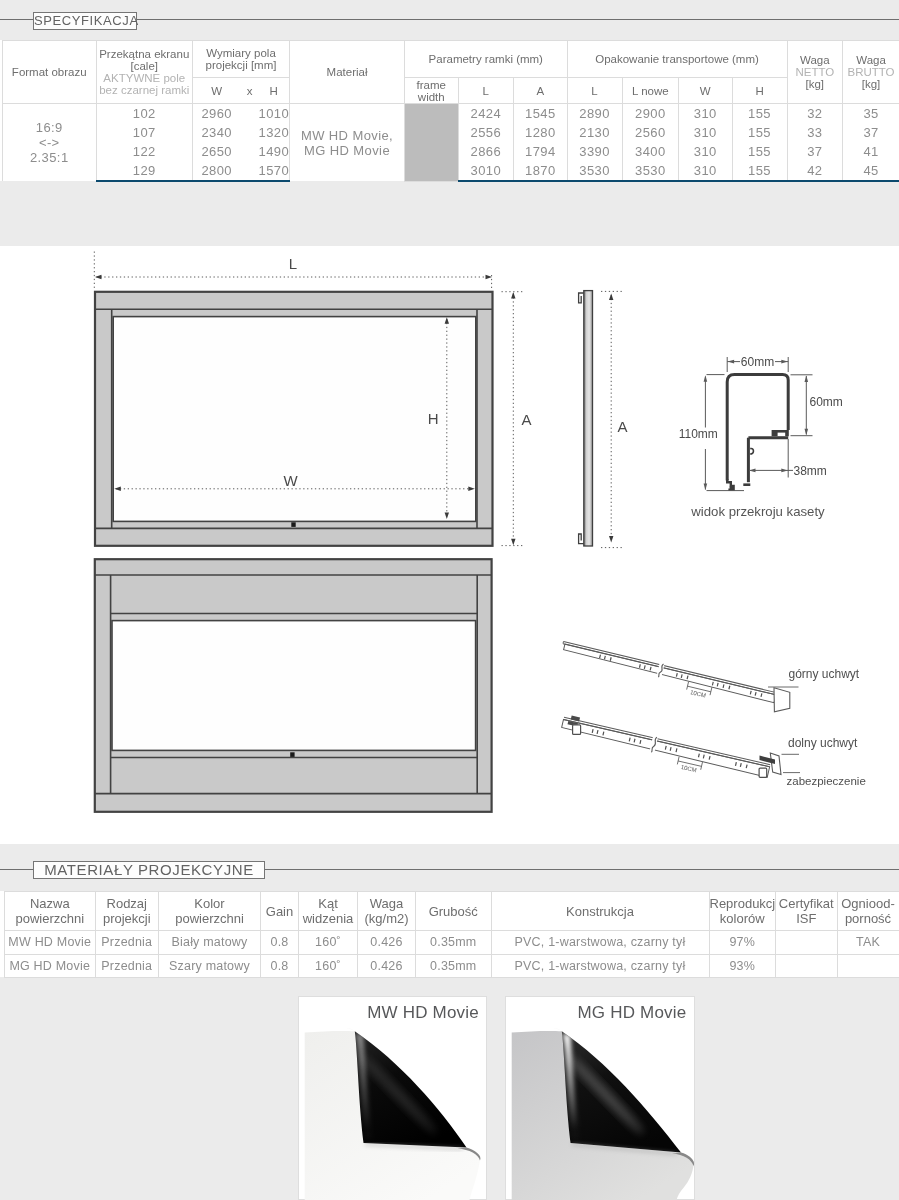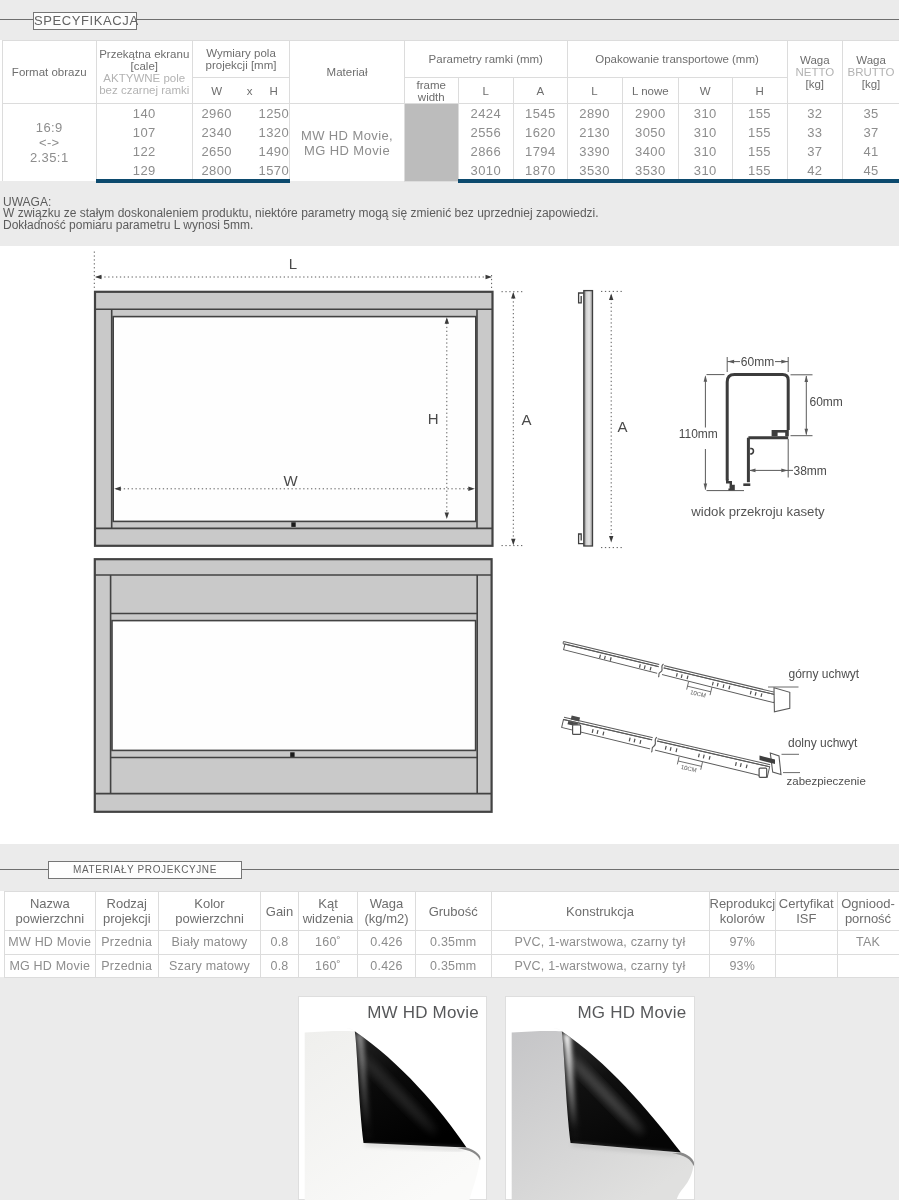--- a/index.html
+++ b/index.html
@@ -4,21 +4,21 @@
 body{font-family:"Liberation Sans",sans-serif}
 .page{position:relative;width:899px;height:1200px;background:#ebebeb;overflow:hidden;font-family:"Liberation Sans",sans-serif}
 .white{position:absolute;background:#fff}
 .hline{position:absolute;height:1px;background:#6e6e6e}
 .hdrbox{position:absolute;background:#fdfdfd;border:1px solid #757575;color:#636363;text-align:center;letter-spacing:.6px}
 table{border-collapse:collapse;table-layout:fixed}
 td{border:1px solid #dcdcdc;text-align:center;vertical-align:middle;overflow:hidden}
 .t1{position:absolute;left:2px;top:40px}
 .t1 td{font-size:11.5px;color:#6e6e6e}
 .t1 td.d{font-size:13px;color:#8d8d8d;letter-spacing:.4px;border-top:none;border-bottom:none}
-.t1 tr.last td{border-bottom:4px solid #0c4a6e}
+.t1 tr.last td{border-bottom:2px solid #0c4a6e}
 .lt{color:#b3b3b3}
 .nl{border-left:none!important}
 .nr{border-right:none!important}
 .grey{background:#bcbcbc}
 .t2{position:absolute;left:4px;top:891px}
 .t2 td{font-size:13px;color:#6e6e6e}
 .t2 td.d{font-size:12.5px;color:#8d8d8d;letter-spacing:.2px}
 .uwaga{position:absolute;left:3px;top:196.5px;font-size:12px;line-height:11.9px;color:#5c5c5c}
 .card{position:absolute;background:#fff;border:1px solid #dedede}
 .ctit{position:absolute;font-size:17px;color:#57585a;letter-spacing:.2px}
@@ -66,44 +66,44 @@
           <td>frame<br>width</td>
           <td>L</td>
           <td>A</td>
           <td>L</td>
           <td>L nowe</td>
           <td>W</td>
           <td>H</td>
         </tr>
         <tr style="height:19.4px">
           <td class="d" rowspan="4" style="line-height:15px">16:9<br>&lt;-&gt;<br>2.35:1</td>
-          <td class="d">140</td>
+          <td class="d">102</td>
           <td class="d nr">2960</td>
           <td class="d nl nr"></td>
-          <td class="d nl">1250</td>
+          <td class="d nl">1010</td>
           <td class="d" rowspan="4" style="line-height:15px">MW HD Movie,<br>MG HD Movie</td>
           <td class="grey" rowspan="4"></td>
           <td class="d">2424</td>
           <td class="d">1545</td>
           <td class="d">2890</td>
           <td class="d">2900</td>
           <td class="d">310</td>
           <td class="d">155</td>
           <td class="d">32</td>
           <td class="d">35</td>
         </tr>
         <tr style="height:19.4px">
           <td class="d">107</td>
           <td class="d nr">2340</td>
           <td class="d nl nr"></td>
           <td class="d nl">1320</td>
           <td class="d">2556</td>
-          <td class="d">1620</td>
+          <td class="d">1280</td>
           <td class="d">2130</td>
-          <td class="d">3050</td>
+          <td class="d">2560</td>
           <td class="d">310</td>
           <td class="d">155</td>
           <td class="d">33</td>
           <td class="d">37</td>
         </tr>
         <tr style="height:19.4px">
           <td class="d">122</td>
           <td class="d nr">2650</td>
           <td class="d nl nr"></td>
           <td class="d nl">1490</td>
@@ -125,21 +125,20 @@
           <td class="d">1870</td>
           <td class="d">3530</td>
           <td class="d">3530</td>
           <td class="d">310</td>
           <td class="d">155</td>
           <td class="d">42</td>
           <td class="d">45</td>
         </tr>
       </tbody>
     </table>
-<div class="uwaga">UWAGA:<br>W związku ze stałym doskonaleniem produktu, niektóre parametry mogą się zmienić bez uprzedniej zapowiedzi.<br>Dokładność pomiaru parametru L wynosi 5mm.</div>
 <svg style="position:absolute;left:0;top:246px" width="899" height="598" viewBox="0 0 899 598" font-family="Liberation Sans,sans-serif">
       <defs>
         <linearGradient id="barg" x1="0" y1="0" x2="1" y2="0">
           <stop offset="0" stop-color="#6f6f6f"></stop>
           <stop offset="0.3" stop-color="#d2d2d2"></stop>
           <stop offset="0.62" stop-color="#e6e6e6"></stop>
           <stop offset="1" stop-color="#9c9c9c"></stop>
         </linearGradient>
       </defs>
       <rect x="95" y="45.8" width="397.5" height="254" fill="#c9c9c9" stroke="#424242" stroke-width="2.2"></rect>
@@ -284,21 +283,21 @@
       <rect x="571.2" y="470.4" width="8.6" height="4" fill="#4a4a4a" transform="rotate(13 575 472)"></rect>
       <polygon points="770.3,507 779,510 781,528.5 772.7,526" fill="#fff" stroke="#5a5a5a" stroke-width="1.1"></polygon>
       <polygon points="759.5,509.5 775,513.5 775,518 759.5,514" fill="#3f3f3f"></polygon>
       <rect x="759.1" y="522.1" width="7.6" height="9.2" rx="1" fill="#fff" stroke="#4f4f4f" stroke-width="1.2"></rect>
       <line x1="781.5" y1="508.3" x2="799" y2="508.3" stroke="#6a6a6a" stroke-width="1"></line>
       <line x1="783" y1="526.6" x2="800" y2="526.6" stroke="#6a6a6a" stroke-width="1"></line>
       <text x="788" y="501" font-size="12" fill="#4f4f4f" text-anchor="start">dolny uchwyt</text>
       <text x="786.5" y="538.5" font-size="11.5" fill="#4f4f4f" text-anchor="start">zabezpieczenie</text>
     </svg>
 <div class="hline" style="left:0;top:868.5px;width:899px"></div>
-<div class="hdrbox" style="left:48px;top:860.5px;width:194px;height:18px;font-size:10px;line-height:16.5px">MATERIAŁY PROJEKCYJNE</div>
+<div class="hdrbox" style="left:33px;top:860.5px;width:232px;height:18px;font-size:15px;line-height:16.5px">MATERIAŁY PROJEKCYJNE</div>
 <table class="t2" style="width:895px">
       <colgroup>
         <col style="width:90.5px">
         <col style="width:63.5px">
         <col style="width:102px">
         <col style="width:38px">
         <col style="width:59px">
         <col style="width:58px">
         <col style="width:75.5px">
         <col style="width:218px">

